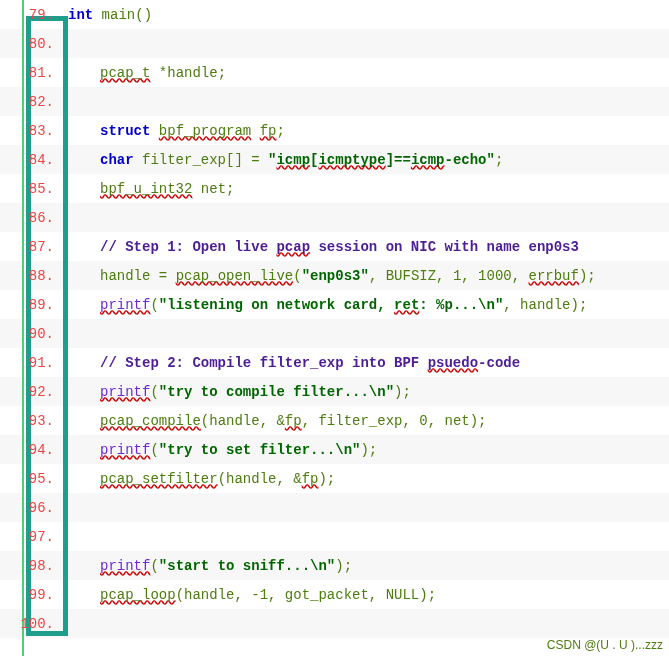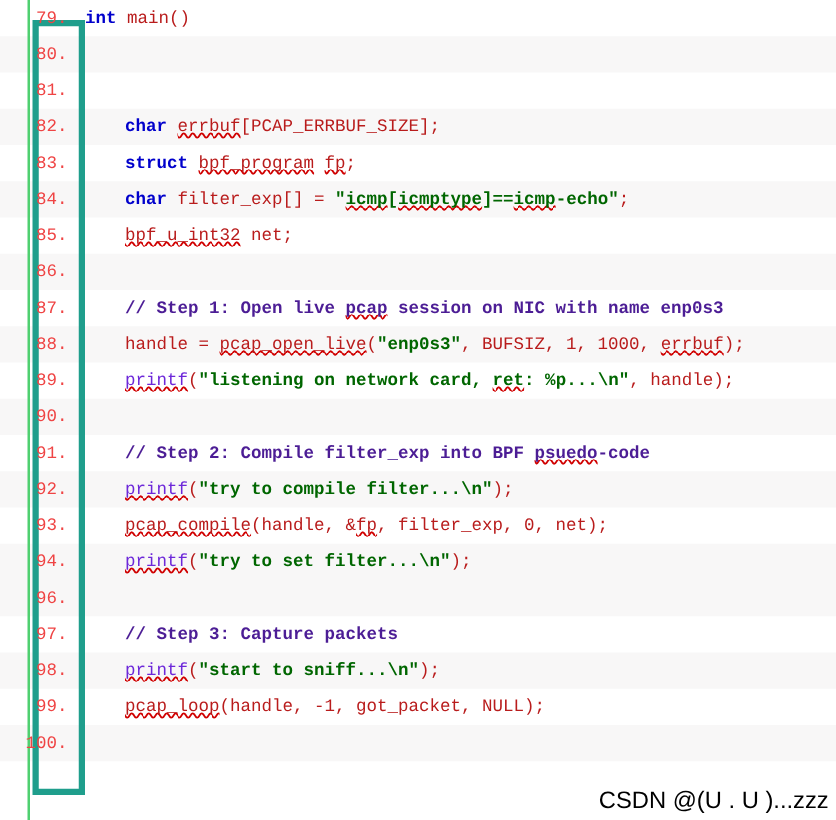--- a/index.html
+++ b/index.html
@@ -32,21 +32,21 @@
     padding-left: 10px;
     white-space: pre;
     position: relative;
     z-index: 2;
   }
   .indent { padding-left: 42px; }
   .kw { color: #0000cc; font-weight: bold; margin-top: 13px; }
   .type { color: #6d28d9; font-weight: normal; }
   .str { color: #006600; font-weight: bold; }
   .cmt { color: #4c1d95; font-weight: bold; }
-  .norm { color: #b91c1c; }
+  .norm { color: #4d7c0f; }
   .squiggle { text-decoration: underline wavy #d00000; text-decoration-skip-ink: none; }
   .vline {
     position: absolute;
     top: 0; bottom: 0;
     width: 2px;
     background: #4fd070;
     left: 22px;
     z-index: 0;
   }
   .teal-box {
@@ -56,47 +56,47 @@
     width: 42px;
     height: 620px;
     border: 5px solid #1f9e8c;
     z-index: 1;
     pointer-events: none;
   }
   .watermark {
     position: absolute;
     right: 6px;
     bottom: 4px;
-    color: #000000;
+    color: #4d7c0f;
     font-family: Arial, sans-serif;
-    font-size: 19px;
+    font-size: 12px;
     z-index: 3;
   }
 </style>
 </head>
 <body>
 
 <div class="vline"></div>
 <div class="teal-box"></div>
 
 <div id="code-container">
     <div class="line">
       <div class="gutter">79.</div>
       <div class="code"><span class="kw">int</span><span class="norm"> main()</span></div>
     </div>
     <div class="line alt">
       <div class="gutter">80.</div>
       <div class="code"></div>
     </div>
     <div class="line">
       <div class="gutter">81.</div>
+      <div class="code indent"><span class="norm squiggle">pcap_t</span><span class="norm"> *handle;</span></div>
     </div>
     <div class="line alt">
       <div class="gutter">82.</div>
-      <div class="code indent"><span class="kw">char</span><span class="norm"> </span><span class="norm squiggle">errbuf</span><span class="norm">[PCAP_ERRBUF_SIZE];</span></div>
     </div>
     <div class="line">
       <div class="gutter">83.</div>
       <div class="code indent"><span class="kw">struct</span><span class="norm"> </span><span class="norm squiggle">bpf_program</span><span class="norm"> </span><span class="norm squiggle">fp</span><span class="norm">;</span></div>
     </div>
     <div class="line alt">
       <div class="gutter">84.</div>
       <div class="code indent"><span class="kw">char</span><span class="norm"> filter_exp[] = </span><span class="str">"</span><span class="str squiggle">icmp</span><span class="str">[</span><span class="str squiggle">icmptype</span><span class="str">]==</span><span class="str squiggle">icmp</span><span class="str">-echo"</span><span class="norm">;</span></div>
     </div>
     <div class="line">
@@ -132,27 +132,30 @@
       <div class="code indent"><span class="type squiggle">printf</span><span class="norm">(</span><span class="str">"try to compile filter...\n"</span><span class="norm">);</span></div>
     </div>
     <div class="line">
       <div class="gutter">93.</div>
       <div class="code indent"><span class="norm squiggle">pcap_compile</span><span class="norm">(handle, &amp;</span><span class="norm squiggle">fp</span><span class="norm">, filter_exp, 0, net);</span></div>
     </div>
     <div class="line alt">
       <div class="gutter">94.</div>
       <div class="code indent"><span class="type squiggle">printf</span><span class="norm">(</span><span class="str">"try to set filter...\n"</span><span class="norm">);</span></div>
     </div>
+    <div class="line">
+      <div class="gutter">95.</div>
+      <div class="code indent"><span class="norm squiggle">pcap_setfilter</span><span class="norm">(handle, &amp;</span><span class="norm squiggle">fp</span><span class="norm">);</span></div>
+    </div>
     <div class="line alt">
       <div class="gutter">96.</div>
       <div class="code"></div>
     </div>
     <div class="line">
       <div class="gutter">97.</div>
-      <div class="code indent"><span class="cmt">// Step 3: Capture packets</span></div>
     </div>
     <div class="line alt">
       <div class="gutter">98.</div>
       <div class="code indent"><span class="type squiggle">printf</span><span class="norm">(</span><span class="str">"start to sniff...\n"</span><span class="norm">);</span></div>
     </div>
     <div class="line">
       <div class="gutter">99.</div>
       <div class="code indent"><span class="norm squiggle">pcap_loop</span><span class="norm">(handle, -1, got_packet, NULL);</span></div>
     </div>
     <div class="line alt">

